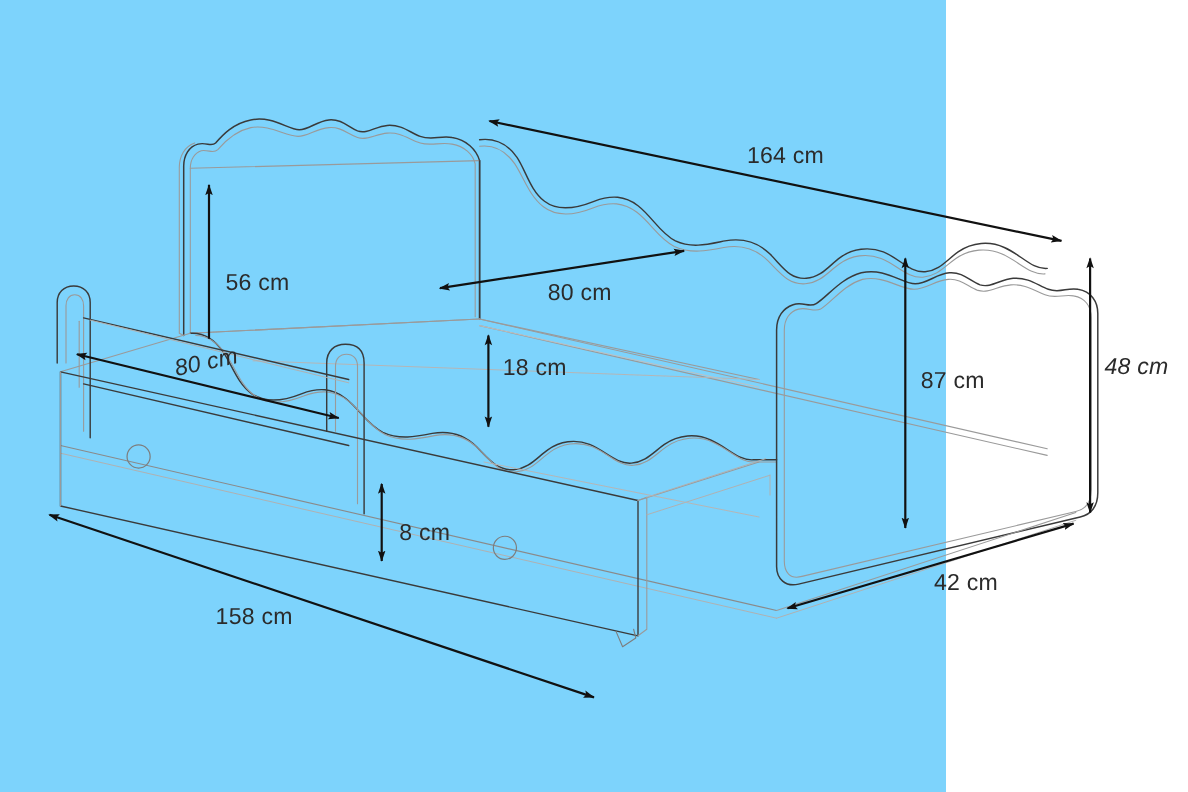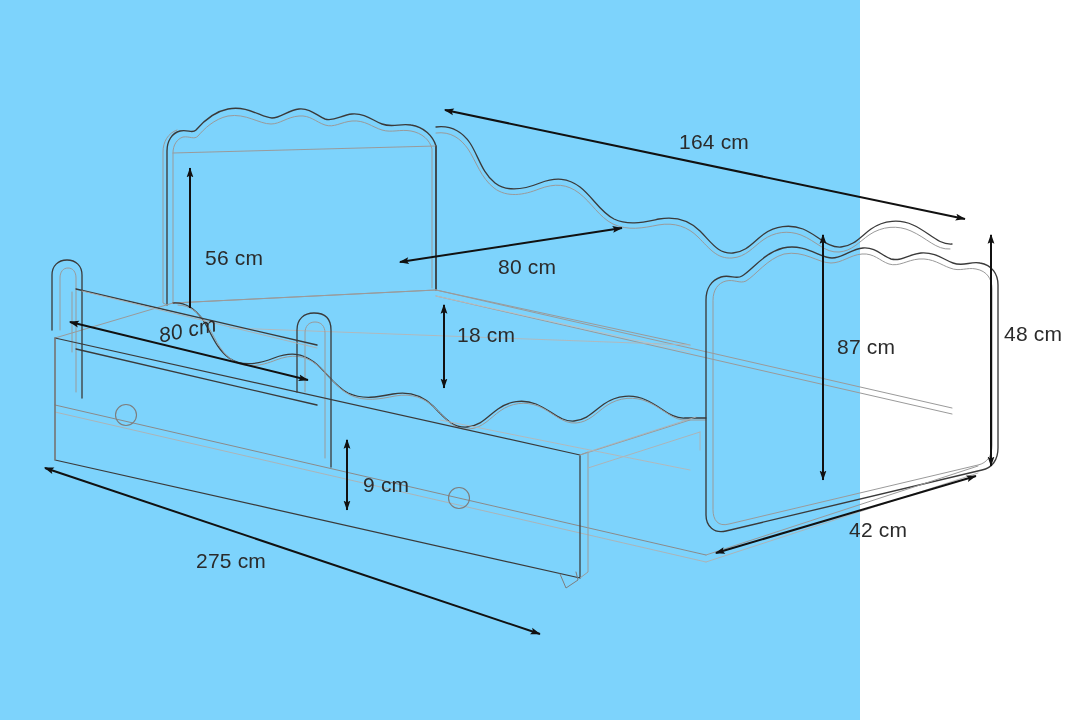--- a/index.html
+++ b/index.html
@@ -288,21 +288,21 @@
   <div class="dim-label" style="left:498px; top:256px;">80 cm</div>
 
   <div class="dim-label" style="left:205px; top:247px;">56 cm</div>
 
   <div class="dim-label slanted" style="left:159px; top:325px;">80 cm</div>
 
   <div class="dim-label" style="left:457px; top:324px;text-align:center;">18 cm</div>
 
   <div class="dim-label" style="left:837px; top:336px;">87 cm</div>
 
-  <div class="dim-label" style="left:1004px; top:323px;">48 cm</div>
+  <div class="dim-label" style="left:1004px; top:323px;font-style:italic;">48 cm</div>
 
   <div class="dim-label" style="left:849px; top:519px;">42 cm</div>
 
-  <div class="dim-label" style="left:363px; top:474px;">9 cm</div>
-
-  <div class="dim-label" style="left:196px; top:550px;">275 cm</div>
+  <div class="dim-label" style="left:363px; top:474px;">8 cm</div>
+
+  <div class="dim-label" style="left:196px; top:550px;">158 cm</div>
 
 </div>
 
 </body></html>

